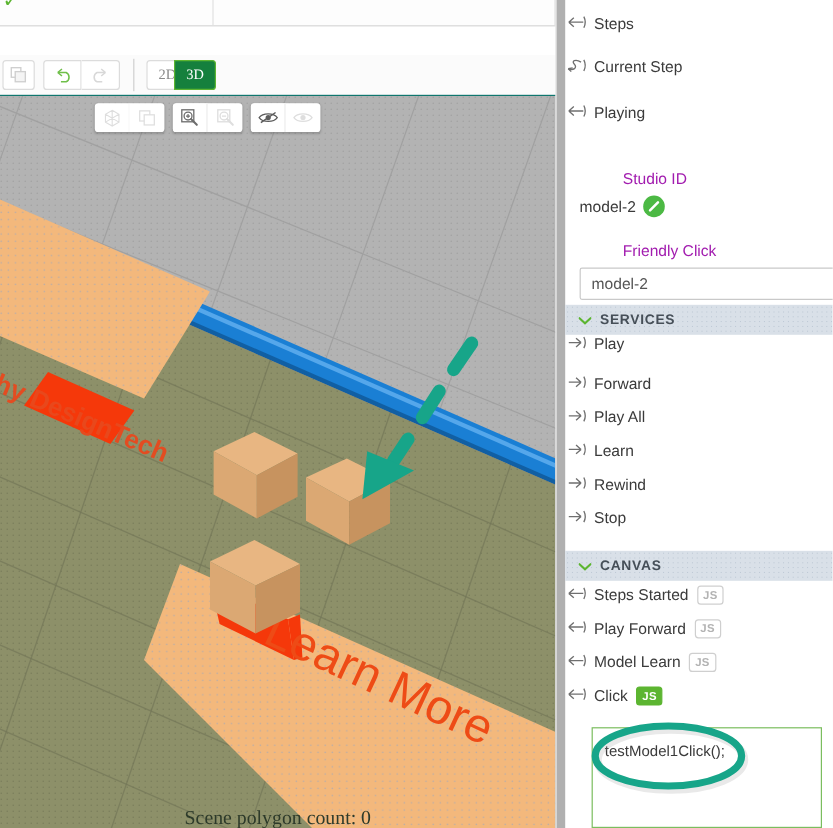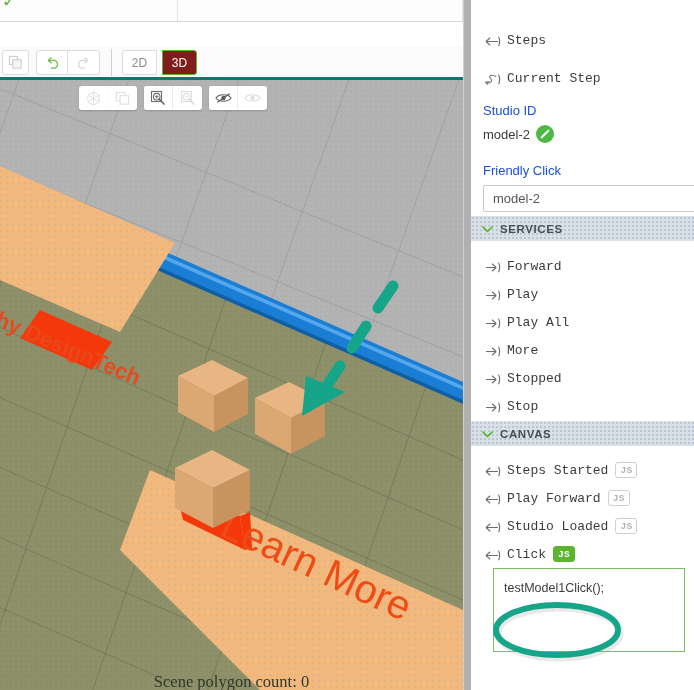--- a/index.html
+++ b/index.html
@@ -35,41 +35,42 @@
   .canvas-title {
     position: absolute; left: 0; right: 0; top: 5px;
     text-align: center;
     font-size: 10.5px; letter-spacing: 1.6px; color: #6a6a6a;
   }
 
   
   .toolbar {
     position: absolute; left: 0; top: 46px; width: 463px; height: 34px;
     background: #fbfbfb;
-    border-bottom: 3px solid #0f766e;
+    border-bottom: 1px solid #0f766e;
+    font-family: Liberation Serif, serif;
   }
   .tb-btn {
     position: absolute; top: 4px; height: 25px;
     background: #fff; border: 1px solid #dcdcdc;
     display: flex; align-items: center; justify-content: center;
   }
   .tb-copy  { left: 2px;  width: 27px; border-radius: 3px; }
   .tb-undo  { left: 36px; width: 32px; border-radius: 3px 0 0 3px; }
   .tb-redo  { left: 68px; width: 32px; border-radius: 0 3px 3px 0; border-left: none; }
   .tb-sep {
     position: absolute; left: 111px; top: 3px; width: 1px; height: 27px;
     background: #cfcfcf;
   }
   .seg {
     position: absolute; top: 4px; height: 25px; width: 35px;
     display: flex; align-items: center; justify-content: center;
     font-size: 12px; border: 1px solid #dcdcdc;
   }
   .seg-2d { left: 122px; background: #fff; color: #8a8a8a; border-radius: 3px 0 0 3px; }
-  .seg-3d { left: 162px; background: #7f1d1d; color: #fff; border-radius: 0 3px 3px 0; border-color: #5cb531; }
+  .seg-3d { left: 145px; background: #15803d; color: #fff; border-radius: 0 3px 3px 0; border-color: #5cb531; }
 
   
   .viewport {
     position: absolute; left: 0; top: 80px; width: 463px; height: 610px;
     overflow: hidden;
     background: #b3b3b3;
   }
   .vp-svg { position: absolute; left: 0; top: 0; }
 
   
@@ -100,42 +101,42 @@
     background: #ffffff; overflow: hidden;
     border-left: 1px solid #cfcfcf;
   }
   .panel-scrollgutter {
     position: absolute; left: 0; top: 0; width: 7px; height: 690px;
     background: #b0b0b0;
   }
   .panel-inner { position: absolute; left: 7px; top: 0; right: 0; }
 
   .row {
-    position: relative; display: flex; align-items: flex-end;
-    height: 38px; padding-left: 12px; font-size: 13px; color: #3b3b3b; font-family: Liberation Mono, monospace;
+    position: relative; display: flex; align-items: flex-start;
+    height: 38px; padding-left: 0; font-size: 13px; color: #3b3b3b;
   }
   .row .ico { width: 24px; flex: 0 0 24px; display: flex; align-items: center; }
   .row .lbl { white-space: nowrap; }
 
   .sec-head {
     position: relative; height: 25px;
     background: #d9e0e8;
     display: flex; align-items: center; padding-left: 11px;
     font-size: 11.5px; letter-spacing: .6px; color: #464f58; font-weight: 600;
   }
   .sec-head::after {
     content: ""; position: absolute; inset: 0;
     background-image: radial-gradient(#b9c4d1 .7px, transparent .8px);
     background-size: 4px 4px; pointer-events: none;
   }
   .sec-head .chev { position: relative; z-index: 2; margin-right: 7px; display: flex; }
   .sec-head .sec-lbl { position: relative; z-index: 2; }
 
   .field-block { padding: 3px 12px 0 12px; }
-  .field-label { font-size: 13px; color: #1d4ed8; margin-bottom: 7px; }
+  .field-label { font-size: 13px; color: #a21caf; margin-bottom: 7px; margin-left: 36px; }
   .field-value { font-size: 13px; color: #3b3b3b; display: flex; align-items: center; gap: 6px; }
   .edit-dot {
     width: 18px; height: 18px; border-radius: 50%;
     background: #4cb944; display: inline-flex; align-items: center; justify-content: center;
   }
   .text-input {
     width: 214px; height: 27px; border: 1px solid #c9c9c9; background: #fff;
     font-size: 13px; color: #555; padding: 0 9px; border-radius: 2px;
     font-family: "Liberation Sans", sans-serif;
   }
@@ -372,20 +373,29 @@
           <svg width="19" height="13" viewBox="0 0 20 14">
             <path d="M14 4 C9 1 5 3 8 6 C11 9 7 12 2.5 10" fill="none" stroke="#6f6f6f" stroke-width="1.2"></path>
             <path d="M2.5 10 L6.5 9.2 M2.5 10 L5.2 12.6" fill="none" stroke="#6f6f6f" stroke-width="1.2"></path>
             <path d="M16.5 2 Q19 7 16.5 12" fill="none" stroke="#6f6f6f" stroke-width="1.2"></path>
           </svg>
         </span>
         <span class="lbl">Current Step</span>
       </div>
 
       
+      <div class="row">
+        <span class="ico">
+          <svg width="19" height="13" viewBox="0 0 20 14">
+            <path d="M16 7 H3 M3 7 L7.5 3 M3 7 L7.5 11" fill="none" stroke="#6f6f6f" stroke-width="1.2"></path>
+            <path d="M16.5 2 Q19 7 16.5 12" fill="none" stroke="#6f6f6f" stroke-width="1.2"></path>
+          </svg>
+        </span>
+        <span class="lbl">Playing</span>
+      </div>
 
       
       <div class="field-block" style="margin-top:14px">
         <div class="field-label">Studio ID</div>
         <div class="field-value">
           <span>model-2</span>
           <span class="edit-dot">
             <svg width="12" height="12" viewBox="0 0 12 12">
               <path d="M2.7 9.3 L9.3 2.7" stroke="#fff" stroke-width="2.1" stroke-linecap="round"></path>
             </svg>
@@ -402,64 +412,64 @@
       
       <div class="sec-head" style="margin-top:4px">
         <span class="chev">
           <svg width="11" height="8" viewBox="0 0 12 8">
             <path d="M1 2 L6 6.6 L11 2" fill="none" stroke="#5cb531" stroke-width="1.9" stroke-linecap="round"></path>
           </svg>
         </span>
         <span class="sec-lbl">SERVICES</span>
       </div>
 
+      <div class="row" style="height:28px">
+        <span class="ico">
+          <svg width="19" height="13" viewBox="0 0 20 14">
+            <path d="M3 7 H14 M14 7 L9.5 3 M14 7 L9.5 11" fill="none" stroke="#6f6f6f" stroke-width="1.2"></path>
+            <path d="M16.5 2 Q19 7 16.5 12" fill="none" stroke="#6f6f6f" stroke-width="1.2"></path>
+          </svg>
+        </span>
+        <span class="lbl">Play</span>
+      </div>
       <div class="row" style="height:28px;margin-top:5px">
         <span class="ico">
           <svg width="19" height="13" viewBox="0 0 20 14">
             <path d="M3 7 H14 M14 7 L9.5 3 M14 7 L9.5 11" fill="none" stroke="#6f6f6f" stroke-width="1.2"></path>
             <path d="M16.5 2 Q19 7 16.5 12" fill="none" stroke="#6f6f6f" stroke-width="1.2"></path>
           </svg>
         </span>
         <span class="lbl">Forward</span>
       </div>
       <div class="row" style="height:28px">
         <span class="ico">
           <svg width="19" height="13" viewBox="0 0 20 14">
             <path d="M3 7 H14 M14 7 L9.5 3 M14 7 L9.5 11" fill="none" stroke="#6f6f6f" stroke-width="1.2"></path>
             <path d="M16.5 2 Q19 7 16.5 12" fill="none" stroke="#6f6f6f" stroke-width="1.2"></path>
           </svg>
         </span>
-        <span class="lbl">Play</span>
+        <span class="lbl">Play All</span>
       </div>
       <div class="row" style="height:28px">
         <span class="ico">
           <svg width="19" height="13" viewBox="0 0 20 14">
             <path d="M3 7 H14 M14 7 L9.5 3 M14 7 L9.5 11" fill="none" stroke="#6f6f6f" stroke-width="1.2"></path>
             <path d="M16.5 2 Q19 7 16.5 12" fill="none" stroke="#6f6f6f" stroke-width="1.2"></path>
           </svg>
         </span>
-        <span class="lbl">Play All</span>
+        <span class="lbl">Learn</span>
       </div>
       <div class="row" style="height:28px">
         <span class="ico">
           <svg width="19" height="13" viewBox="0 0 20 14">
             <path d="M3 7 H14 M14 7 L9.5 3 M14 7 L9.5 11" fill="none" stroke="#6f6f6f" stroke-width="1.2"></path>
             <path d="M16.5 2 Q19 7 16.5 12" fill="none" stroke="#6f6f6f" stroke-width="1.2"></path>
           </svg>
         </span>
-        <span class="lbl">More</span>
-      </div>
-      <div class="row" style="height:28px">
-        <span class="ico">
-          <svg width="19" height="13" viewBox="0 0 20 14">
-            <path d="M3 7 H14 M14 7 L9.5 3 M14 7 L9.5 11" fill="none" stroke="#6f6f6f" stroke-width="1.2"></path>
-            <path d="M16.5 2 Q19 7 16.5 12" fill="none" stroke="#6f6f6f" stroke-width="1.2"></path>
-          </svg>
-        </span>
-        <span class="lbl">Stopped</span>
+        <span class="lbl">Rewind</span>
       </div>
       <div class="row" style="height:28px">
         <span class="ico">
           <svg width="19" height="13" viewBox="0 0 20 14">
             <path d="M3 7 H14 M14 7 L9.5 3 M14 7 L9.5 11" fill="none" stroke="#6f6f6f" stroke-width="1.2"></path>
             <path d="M16.5 2 Q19 7 16.5 12" fill="none" stroke="#6f6f6f" stroke-width="1.2"></path>
           </svg>
         </span>
         <span class="lbl">Stop</span>
       </div>
@@ -496,21 +506,21 @@
         <span class="js-badge ghost">JS</span>
       </div>
 
       <div class="row" style="height:28px">
         <span class="ico">
           <svg width="19" height="13" viewBox="0 0 20 14">
             <path d="M16 7 H3 M3 7 L7.5 3 M3 7 L7.5 11" fill="none" stroke="#6f6f6f" stroke-width="1.2"></path>
             <path d="M16.5 2 Q19 7 16.5 12" fill="none" stroke="#6f6f6f" stroke-width="1.2"></path>
           </svg>
         </span>
-        <span class="lbl">Studio Loaded</span>
+        <span class="lbl">Model Learn</span>
         <span class="js-badge ghost">JS</span>
       </div>
 
       <div class="row" style="height:28px">
         <span class="ico">
           <svg width="19" height="13" viewBox="0 0 20 14">
             <path d="M16 7 H3 M3 7 L7.5 3 M3 7 L7.5 11" fill="none" stroke="#6f6f6f" stroke-width="1.2"></path>
             <path d="M16.5 2 Q19 7 16.5 12" fill="none" stroke="#6f6f6f" stroke-width="1.2"></path>
           </svg>
         </span>

